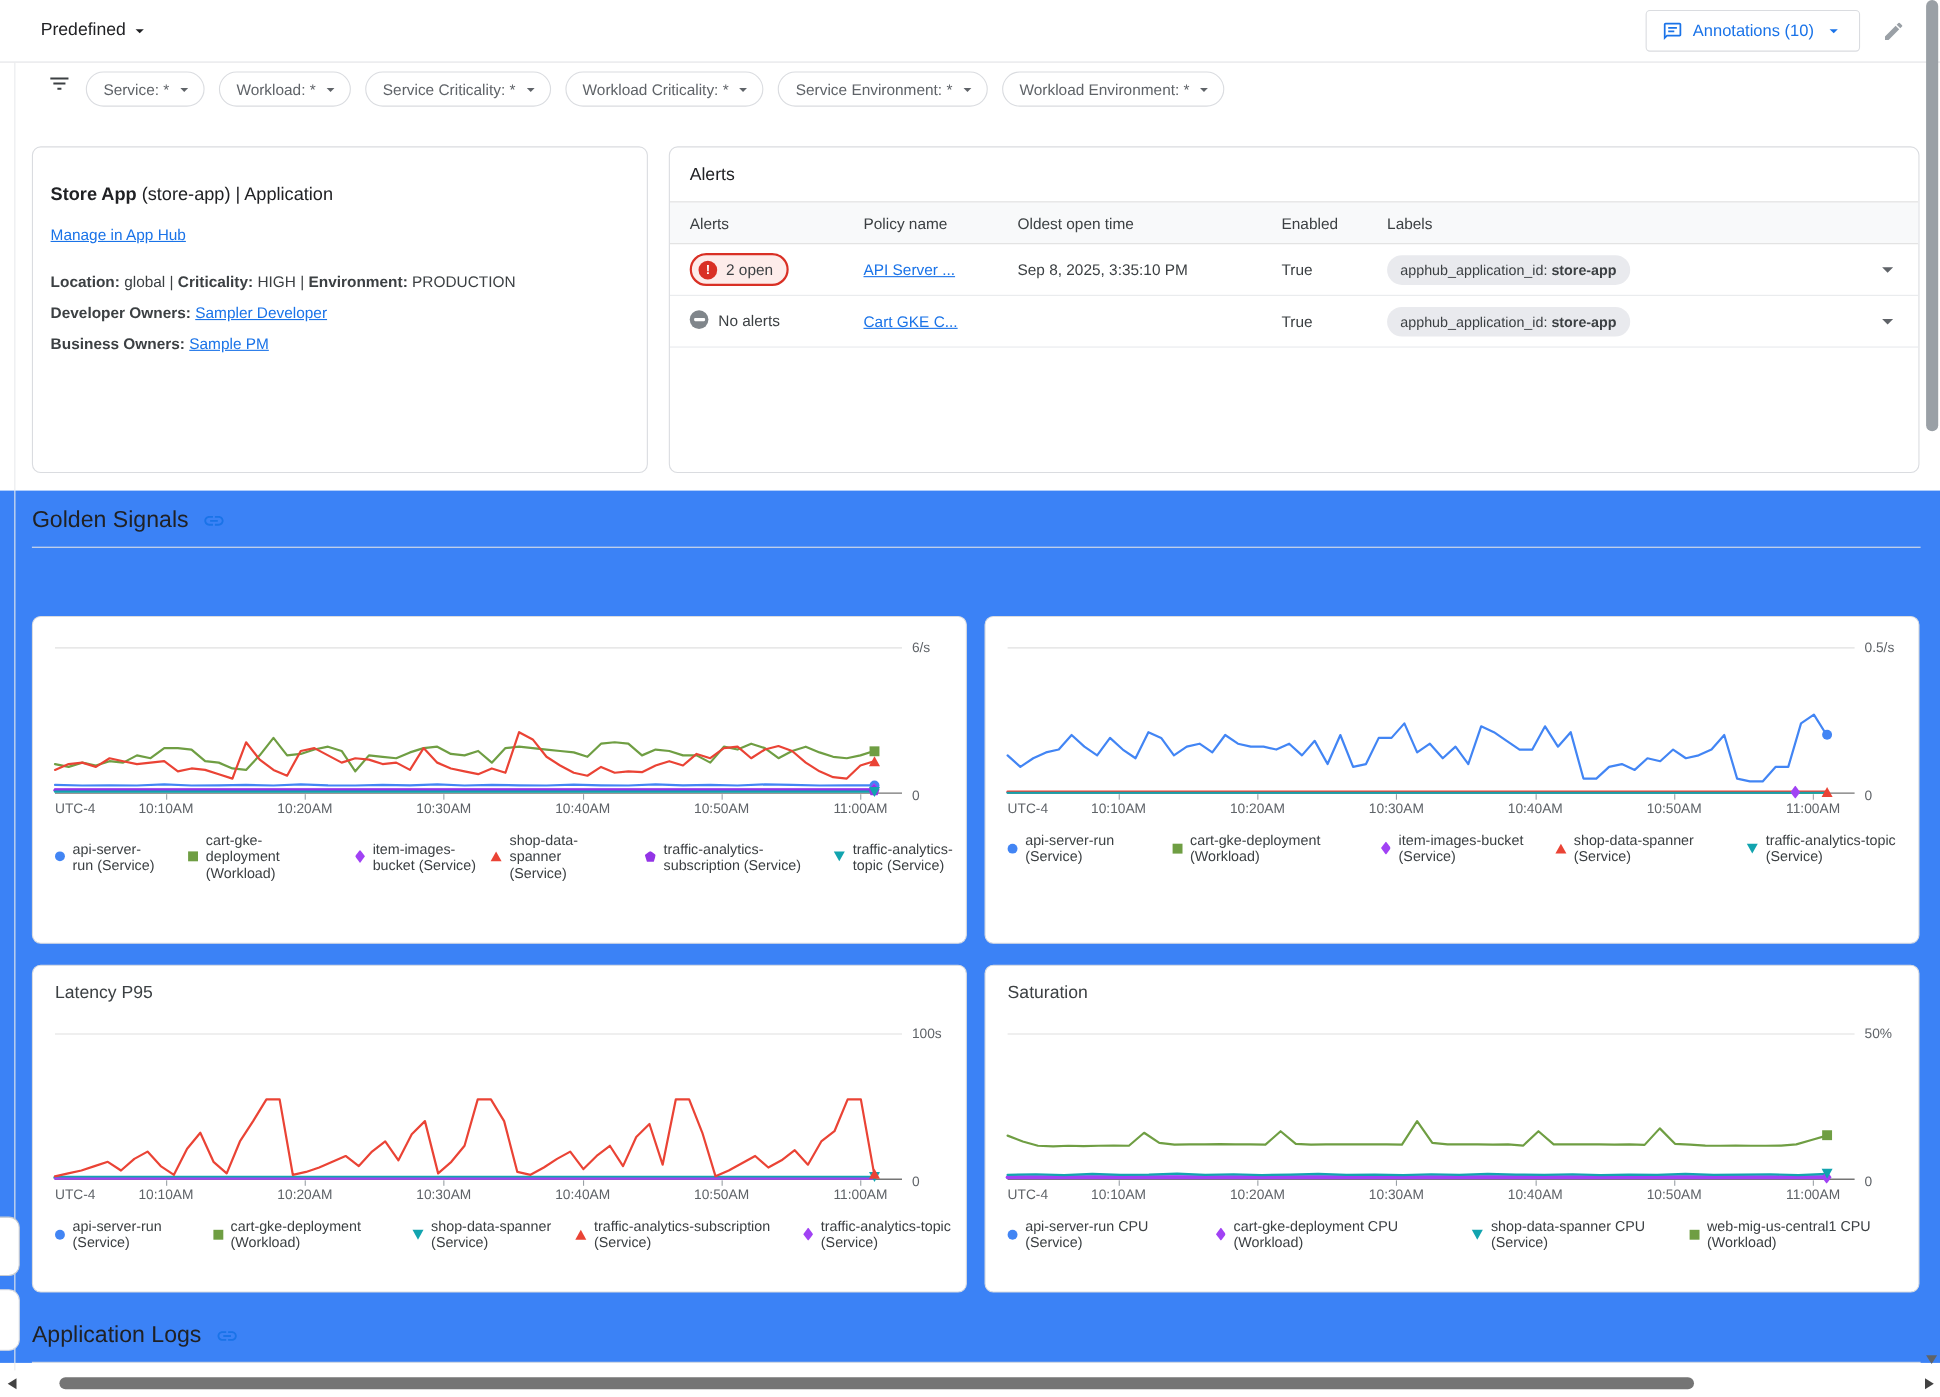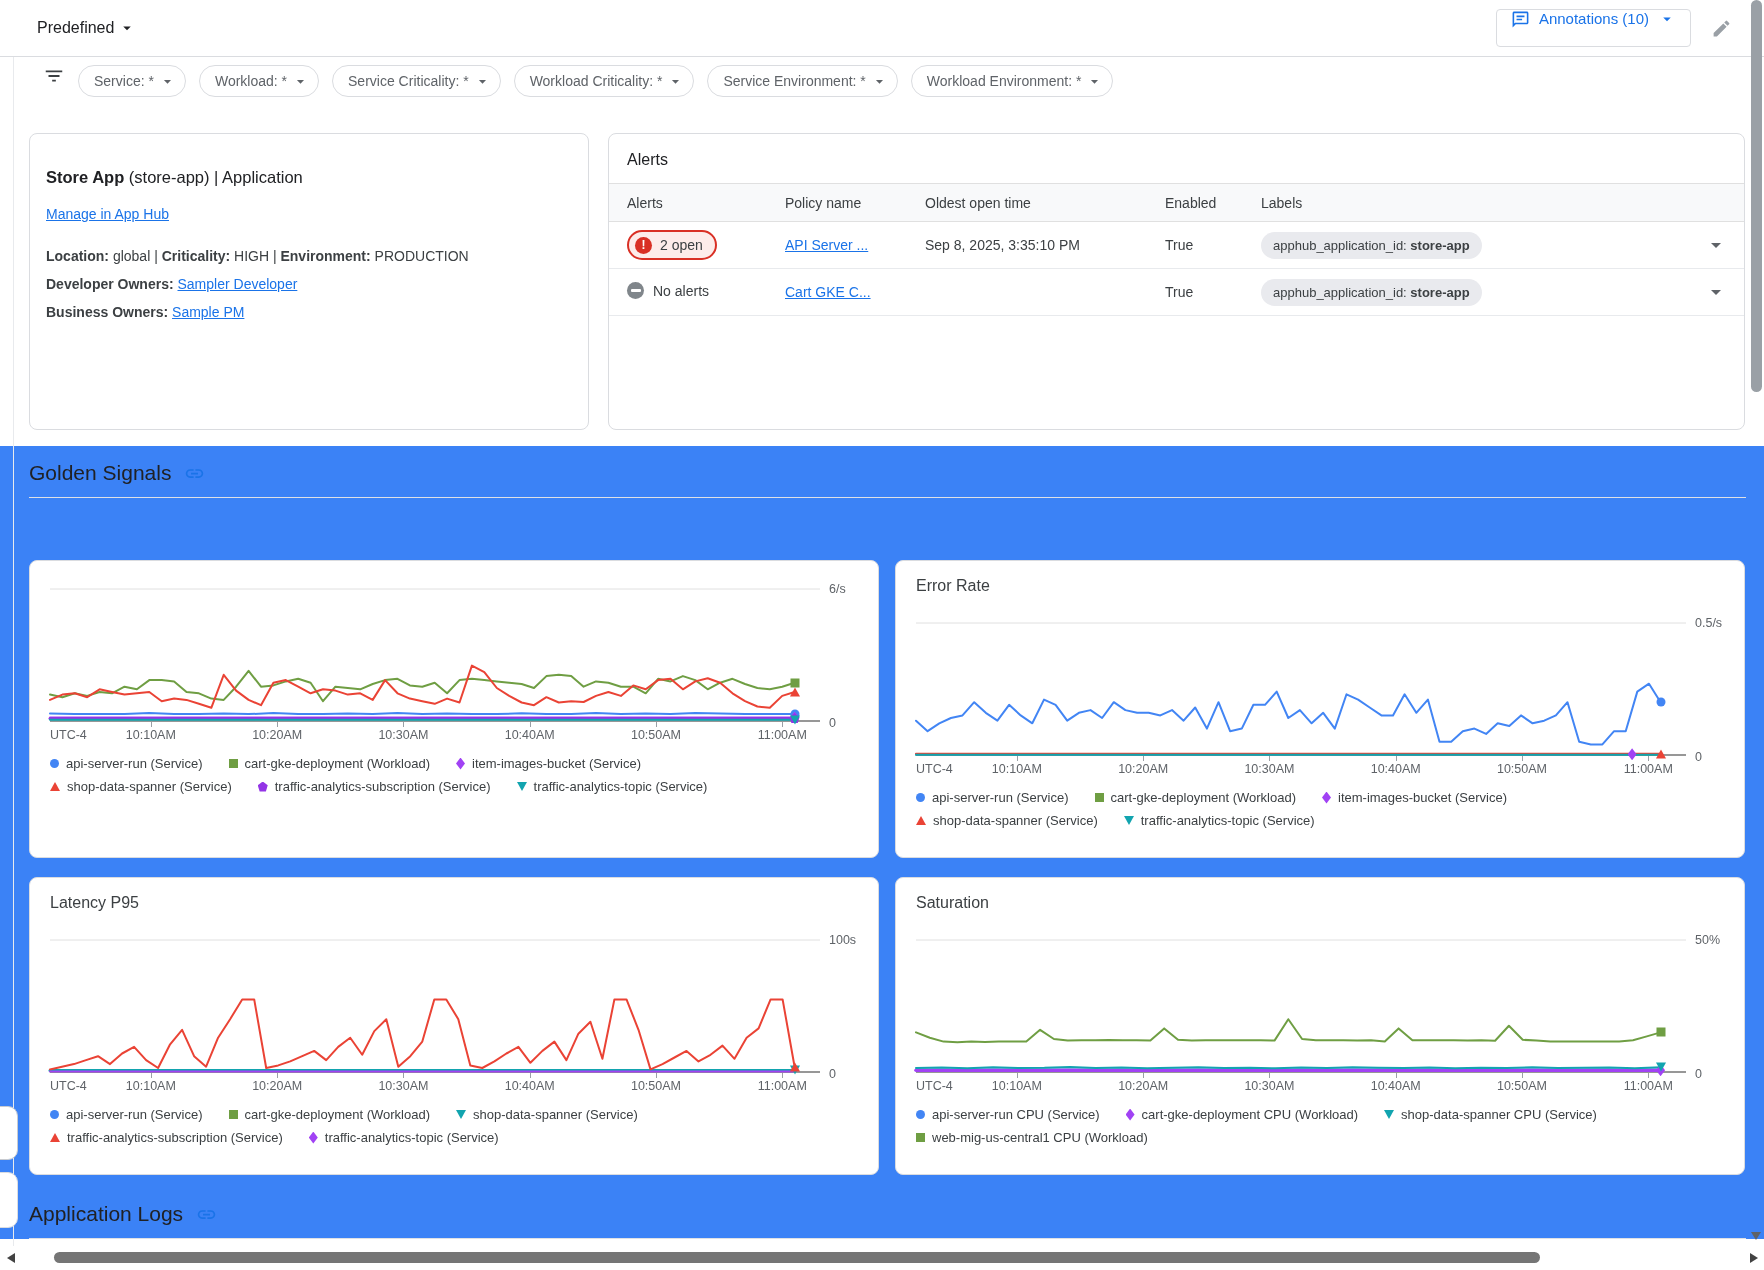--- a/index.html
+++ b/index.html
@@ -2,21 +2,21 @@
 <html><head>
 <meta charset="utf-8">
 <style>
   html,body{margin:0;padding:0}
   body{width:1764px;height:1270px;position:relative;overflow:hidden;background:#fff;
        font-family:"Liberation Sans",sans-serif;color:#3c4043;-webkit-font-smoothing:antialiased}
   .topbar{height:57px;display:flex;align-items:center;justify-content:space-between;
           padding:0 16px 0 37px;border-bottom:1px solid #dadce0;box-sizing:border-box;background:#fff}
   .view-select{display:flex;align-items:center;gap:4px;font-size:16px;color:#202124;font-weight:500;cursor:pointer}
   .topbar-right{display:flex;align-items:center;gap:20px;margin-right:16px}
-  .annotations-btn{display:flex;gap:9px;border:1px solid #dadce0;background:#fff;
+  .annotations-btn{display:flex;align-items:center;gap:9px;border:1px solid #dadce0;background:#fff;
           border-radius:4px;height:38px;padding:0 14px;color:#1a73e8;font-size:15px;font-weight:500;
           font-family:inherit;cursor:pointer}
   .pencil{cursor:pointer;display:flex}
   .page-left-line{position:absolute;left:13px;top:57px;bottom:24px;width:1px;background:#e8eaed}
   .filterbar{display:flex;align-items:flex-start;gap:13px;padding:8px 16px 10px 43px;background:#fff}
   #chips{display:flex;align-items:center;gap:13px}
   .chip{height:32px;border:1px solid #dadce0;border-radius:16px;padding:0 9px 0 15px;font-size:14px;
         font-weight:500;color:#5f6368;display:flex;gap:5px;align-items:center;background:#fff;cursor:pointer;box-sizing:border-box}
   .top-cards{display:flex;gap:19px;padding:26px 19px 16px 29px;background:#fff}
   .card{background:#fff;border:1px solid #dadce0;border-radius:8px;box-sizing:border-box}
@@ -54,21 +54,21 @@
   .chart-title{font-size:16px;color:#3c4043;margin:16px 0 0 20px}
   .plot{position:relative;height:146px;margin:16px 58px 0 20px}
   .plot svg{display:block;width:100%;height:100%;overflow:visible}
   .ylab{position:absolute;font-size:12.5px;color:#5f6368;white-space:nowrap}
   .ytop{left:calc(100% + 9px);top:5px}
   .ybot{left:calc(100% + 9px);bottom:-7px}
   .xaxis{position:relative;height:21px;margin:0 58px 0 20px;font-size:12.5px;color:#5f6368}
   .tz{position:absolute;left:0;top:5px}
   .xtick-label{position:absolute;top:5px;transform:translateX(-50%);white-space:nowrap}
   .xtick{position:absolute;top:-1px;width:1px;height:5px;background:#9aa0a6}
-  .legend{margin:12px 0 0 20px;display:flex;flex-direction:column;gap:8px;font-size:13px;color:#3c4043}
+  .legend{margin:12px 0 0 20px;display:flex;flex-direction:row;gap:8px;font-size:13px;color:#3c4043}
   .legend-row{display:flex;gap:26px;align-items:center}
   .legend-item{display:flex;align-items:center;gap:7px;cursor:pointer}
   .shape{display:inline-block;flex:none}
   .shape.circle{width:9px;height:9px;border-radius:50%}
   .shape.square{width:9px;height:9px}
   .shape.diamond{width:9px;height:12px;clip-path:polygon(50% 0,100% 50%,50% 100%,0 50%)}
   .shape.pentagon{width:10px;height:10px;clip-path:polygon(50% 0,100% 38%,81% 100%,19% 100%,0 38%)}
   .shape.triangle-up{width:0;height:0;border-left:5.5px solid transparent;border-right:5.5px solid transparent;border-bottom:9.5px solid}
   .shape.triangle-down{width:0;height:0;border-left:5.5px solid transparent;border-right:5.5px solid transparent;border-top:9.5px solid}
   .mk{position:absolute;transform:translate(-50%,-50%)}
@@ -292,21 +292,20 @@
               <span>traffic-analytics-subscription (Service)</span>
             </span>
             <span class="legend-item">
               <span class="shape triangle-down" style="border-top-color: rgb(18, 164, 175);"></span>
               <span>traffic-analytics-topic (Service)</span>
             </span>
           </div>
         </div>
   </div>
   <div class="chart-card">
-    <div class="chart-title">Error Rate</div>
     <div class="plot">
       <svg viewBox="0 0 770 146">
             <line x1="0" y1="12" x2="770" y2="12" stroke="#e0e0e0" stroke-width="1"></line>
             <line x1="0" y1="144" x2="770" y2="144" stroke="#757575" stroke-width="1.3"></line>
             <polyline points="0.0,109.7 11.6,120.2 23.3,112.3 34.9,107.0 46.5,104.4 58.2,91.2 69.8,101.8 81.4,109.7 93.1,93.8 104.7,104.4 116.3,112.3 128.0,88.6 139.6,93.8 151.2,109.7 162.9,101.8 174.5,99.1 186.1,107.0 197.8,91.2 209.4,99.1 221.1,101.8 232.7,101.8 244.3,104.4 256.0,99.1 267.6,109.7 279.2,96.5 290.9,117.6 302.5,91.2 314.1,120.2 325.8,117.6 337.4,93.8 349.0,93.8 360.7,80.6 372.3,107.0 383.9,99.1 395.6,112.3 407.2,101.8 418.8,117.6 430.5,83.3 442.1,88.6 453.7,96.5 465.4,104.4 477.0,104.4 488.6,83.3 500.3,101.8 511.9,88.6 523.5,130.8 535.2,130.8 546.8,120.2 558.4,117.6 570.1,122.9 581.7,112.3 593.3,115.0 605.0,104.4 616.6,112.3 628.2,109.7 639.9,104.4 651.5,91.2 663.2,130.8 674.8,133.4 686.4,133.4 698.1,120.2 709.7,120.2 721.3,80.6 733.0,72.7 744.6,91.2" fill="none" stroke="#4285f4" stroke-width="2" stroke-linejoin="round" stroke-linecap="round"></polyline>
             <polyline points="0.0,143.5 148.9,143.5 297.8,143.5 446.8,143.5 595.7,143.5 744.6,143.5" fill="none" stroke="#6f9e43" stroke-width="2" stroke-linejoin="round" stroke-linecap="round"></polyline>
             <polyline points="0.0,143.2 143.2,143.2 286.4,143.2 429.7,143.2 572.9,143.2 716.1,143.2" fill="none" stroke="#a142f4" stroke-width="2" stroke-linejoin="round" stroke-linecap="round"></polyline>
             <polyline points="0.0,142.7 106.4,142.7 212.7,142.7 319.1,142.7 425.5,142.7 531.9,142.7 638.2,142.7 744.6,142.7" fill="none" stroke="#ea4335" stroke-width="2" stroke-linejoin="round" stroke-linecap="round"></polyline>
             <polyline points="0.0,143.7 148.9,143.7 297.8,143.7 446.8,143.7 595.7,143.7 744.6,143.7" fill="none" stroke="#12a4af" stroke-width="2" stroke-linejoin="round" stroke-linecap="round"></polyline>
           </svg>

